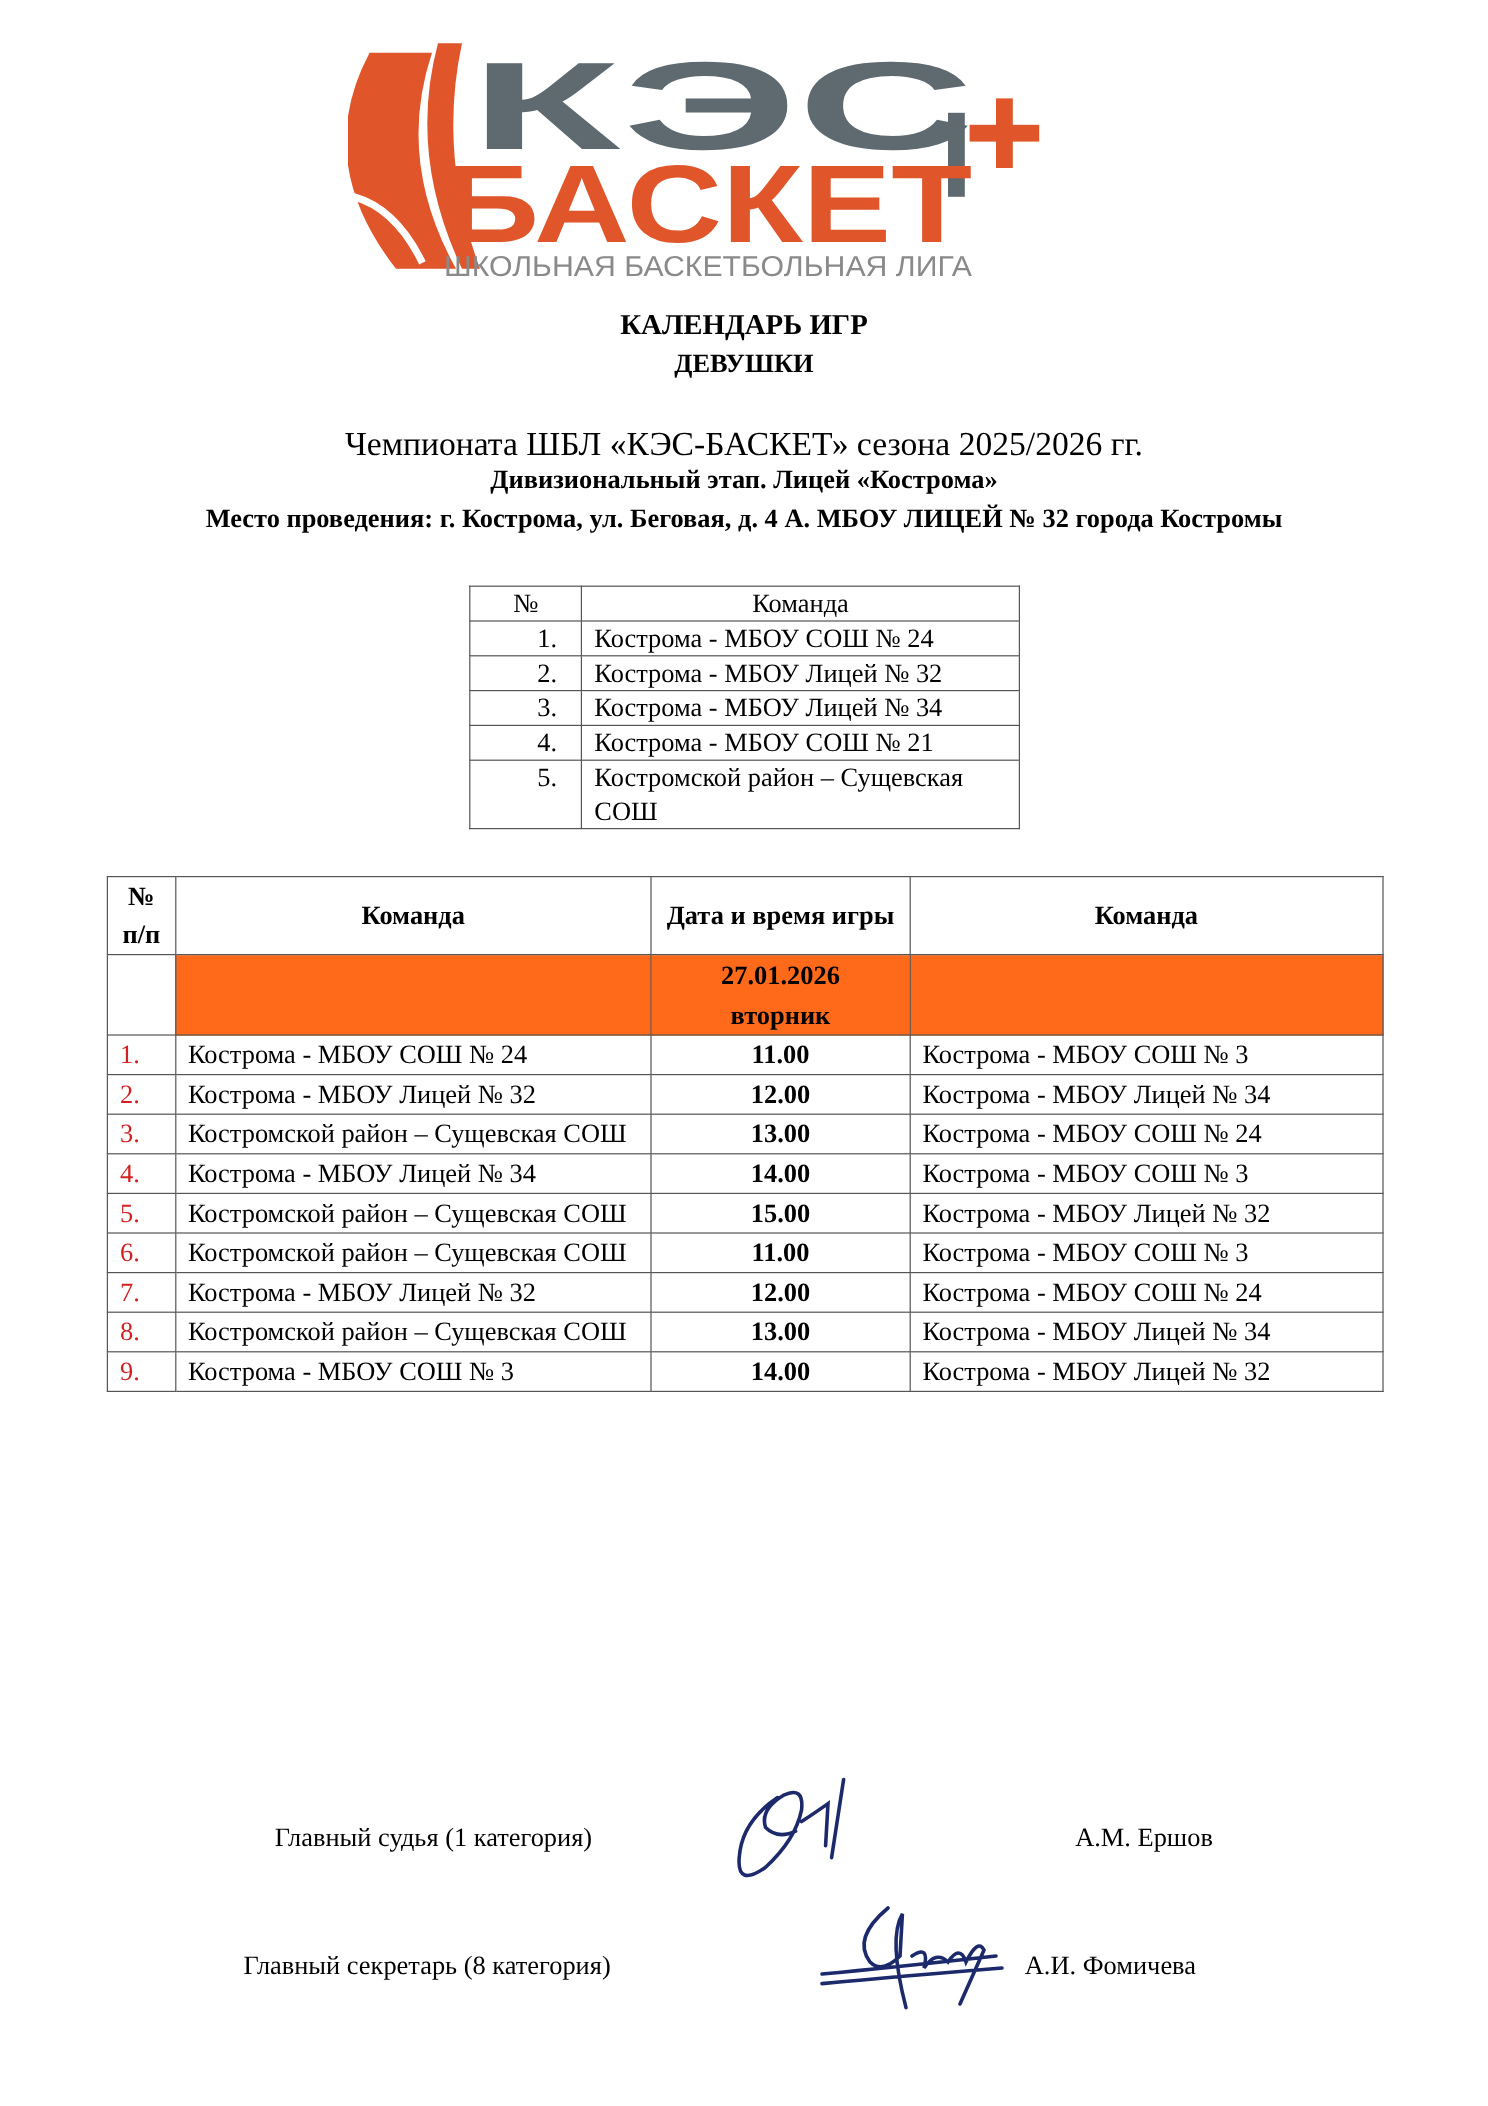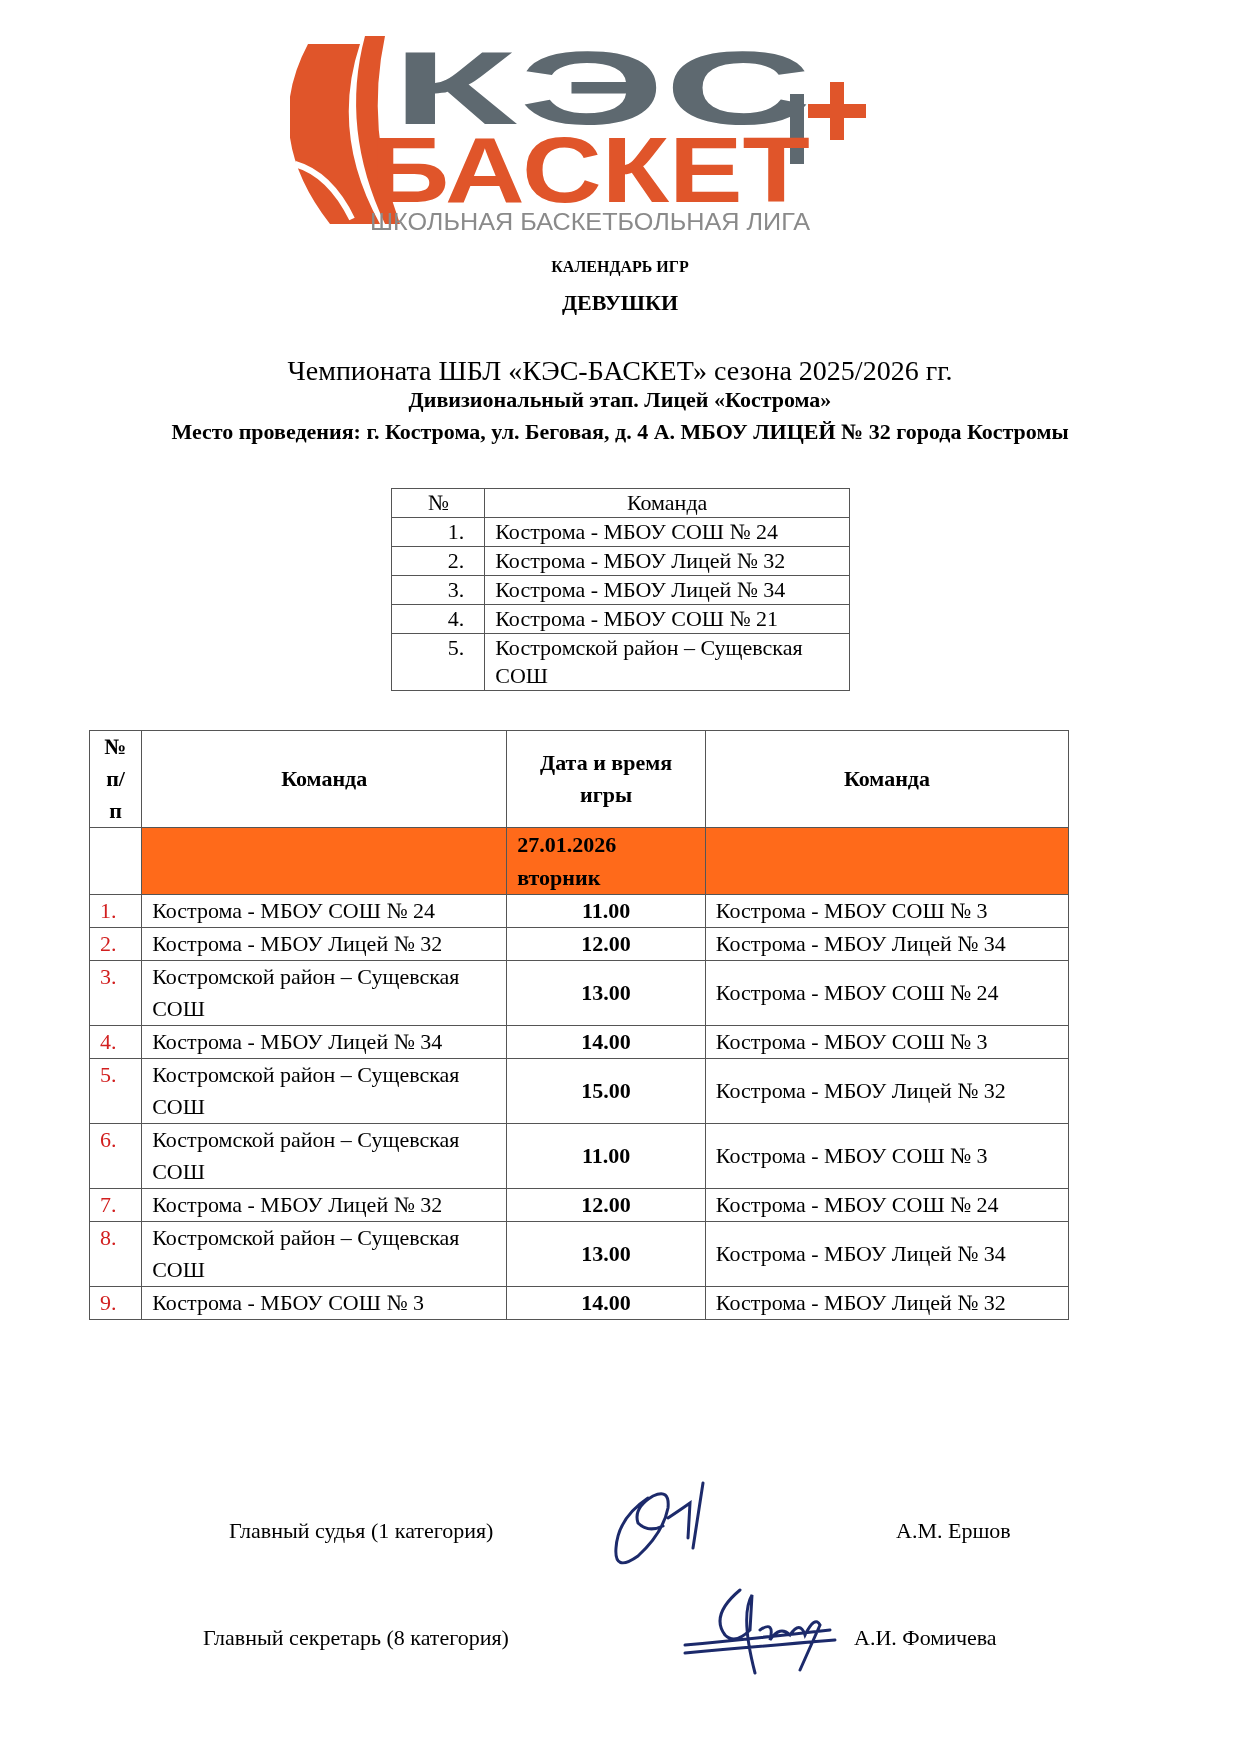--- a/index.html
+++ b/index.html
@@ -1,41 +1,41 @@
 <!DOCTYPE html>
 <html><head>
 <meta charset="utf-8">
 <style>
   html, body { margin: 0; padding: 0; background: #ffffff; }
   body { width: 1240px; height: 1755px; position: relative; font-family: "Liberation Serif", "DejaVu Serif", serif; color: #000; overflow: hidden; }
   .logo { position: absolute; left: 290px; top: 24px; width: 660px; height: 210px; }
   .title-block { position: absolute; left: 0; width: 1240px; text-align: center; }
-  .t1 { top: 258px; font-weight: bold; font-size: 16px; }
+  .t1 { top: 258px; font-weight: bold; font-size: 24px; }
   .t2 { top: 290px; font-weight: bold; font-size: 22px; color: #000000; }
   .s1 { top: 355px; font-size: 28px; }
   .s2 { top: 387px; font-size: 22px; font-weight: bold; }
   .s3 { top: 419px; font-size: 22px; font-weight: bold; }
 
   table { border-collapse: collapse; position: absolute; }
   .teams { left: 391px; top: 488px; width: 459px; font-size: 22px; }
   .teams td, .teams th { border: 1.5px solid #555; padding: 0 10px; line-height: 28px; vertical-align: top; font-weight: normal; }
   .teams th { text-align: center; }
   .teams td.num { text-align: right; width: 46px; padding-right: 20px; }
   .teams th.num { width: 46px; }
 
-  .sched { left: 89px; top: 730px; width: 980px; font-size: 22px; }
+  .sched { left: 89px; top: 730px; width: 1064px; font-size: 22px; }
   .sched td, .sched th { border: 1.5px solid #555; line-height: 32px; padding: 0 10px; }
   .sched th { font-weight: bold; text-align: center; vertical-align: middle; }
   .sched col.c1 { width: 52px; }
   .sched col.c2 { width: 364px; }
   .sched col.c3 { width: 198px; }
   .sched col.c4 { width: 362px; }
   .sched th.hnum { line-height: 32px; }
   .sched tr.day td.band { background: #ff6a1a; }
-  .sched tr.day td.date { background: #ff6a1a; font-weight: bold; line-height: 33px; }
+  .sched tr.day td.date { background: #ff6a1a; text-align: center; font-weight: bold; line-height: 33px; }
   .sched td.num { color: #d21f1f; vertical-align: top; }
   .sched td.time { text-align: center; font-weight: bold; vertical-align: middle; }
   .sched td.team { vertical-align: top; }
   .sched td.team2 { vertical-align: middle; }
 
   .sig { position: absolute; font-size: 22px; }
   .sig1-label { left: 229px; top: 1518px; }
   .sig1-name { left: 896px; top: 1518px; }
   .sig2-label { left: 203px; top: 1625px; }
   .sig2-name { left: 854px; top: 1625px; }

